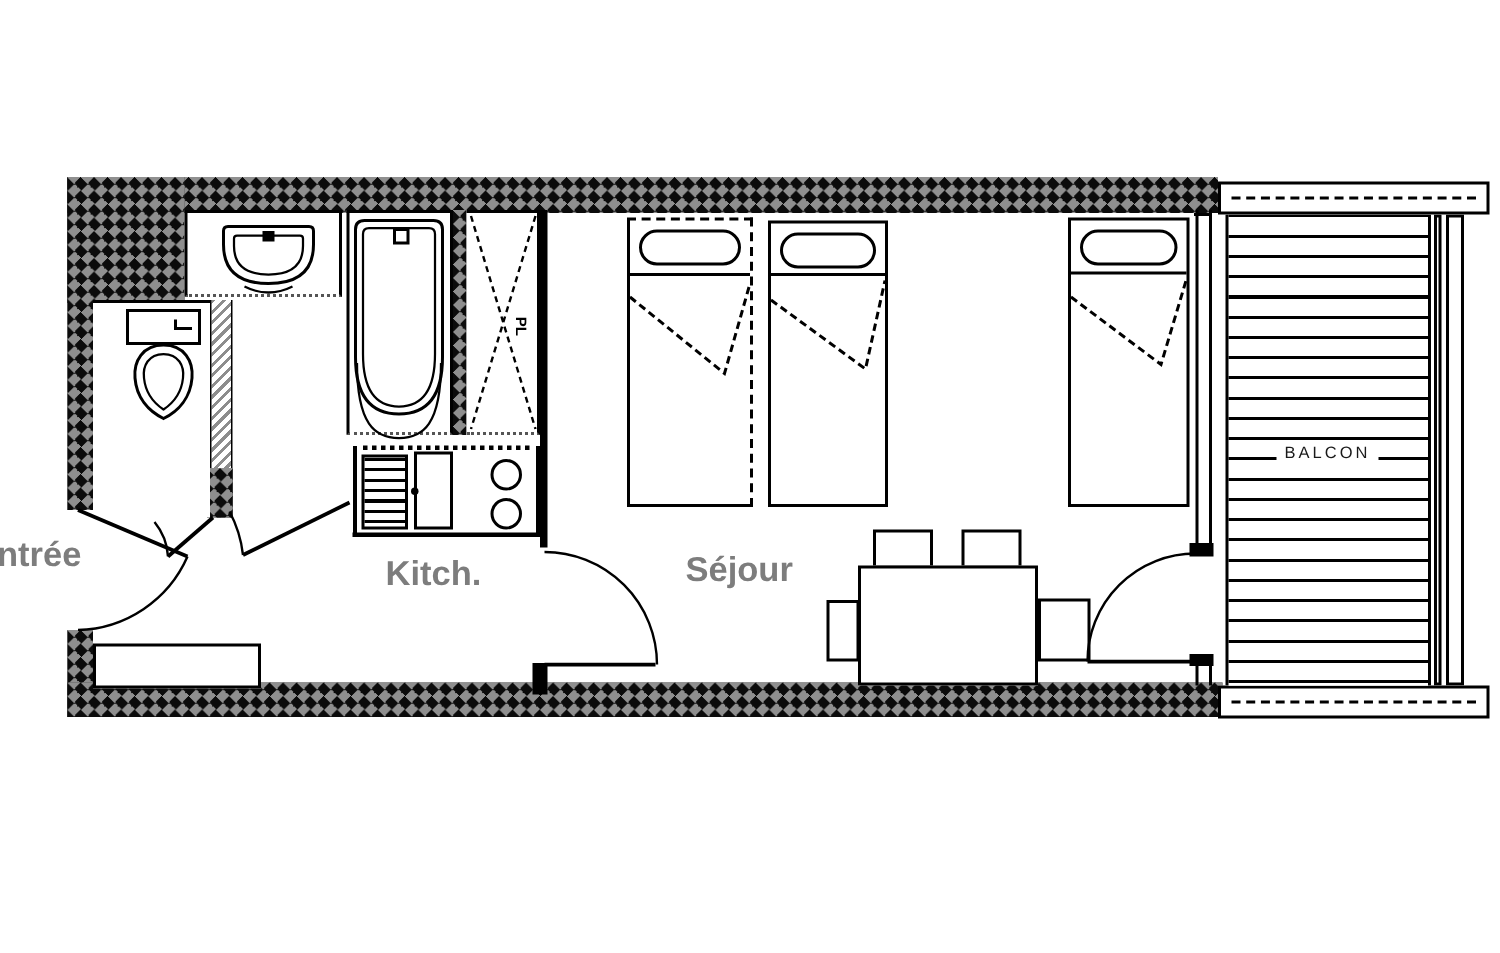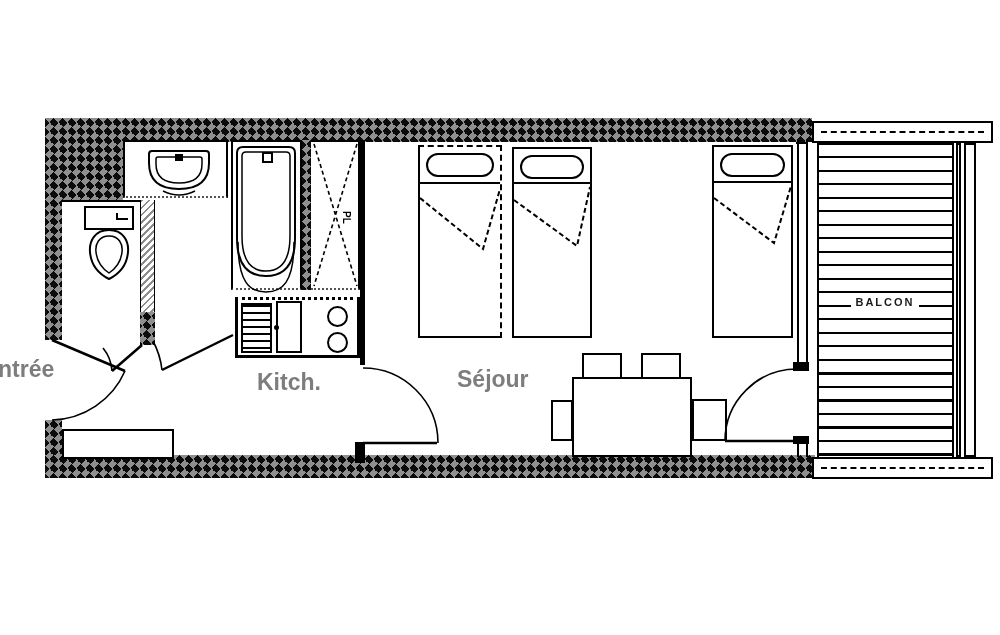--- a/index.html
+++ b/index.html
@@ -9,21 +9,21 @@
   
   .wall{background-image:repeating-conic-gradient(from 45deg,#0b0b0b 0deg 90deg,#8f8f8f 90deg 180deg);
         background-size:9px 9px;background-color:#333;}
   
   .hatch{background:#fff;background-image:repeating-linear-gradient(135deg,#8d8d8d 0 2px,#fff 2px 5px);
          border-left:1px solid #000;border-right:1px solid #000;}
   .room{background:#fff;border:2px solid #000;box-sizing:border-box;}
   .dotb{border-bottom:2px dotted #555;}
   .furn{background:#fff;border:2px solid #000;box-sizing:border-box;}
   .lbl{font-weight:bold;font-size:23px;color:#7d7d7d;white-space:nowrap;}
-  .lbl-balcon{font-weight:bold;font-size:11px;letter-spacing:2px;color:#1a1a1a;
+  .lbl-balcon{font-weight:normal;font-size:11px;letter-spacing:2px;color:#1a1a1a;
               background:#fff;padding:0 2px;text-align:center;}
   .lbl-pl{font-weight:bold;font-size:10px;color:#000;transform:rotate(90deg);}
   .slats{background:#fff;background-image:repeating-linear-gradient(180deg,#000 0 2px,#fff 2px 13.5px);
          border-left:2px solid #000;border-right:2px solid #000;box-sizing:border-box;}
   .rail{background:#fff;border:2px solid #000;box-sizing:border-box;display:flex;align-items:center;}
   .rail-line{width:92%;margin:0 auto;border-top:2px dashed #000;}
   .drain{background:#fff;background-image:repeating-linear-gradient(180deg,#000 0 2px,#fff 2px 7px);
          border:2px solid #000;box-sizing:border-box;}
   .burner{background:#fff;border:2px solid #000;border-radius:50%;box-sizing:border-box;}
   svg{position:absolute;left:0;top:0;pointer-events:none;}

